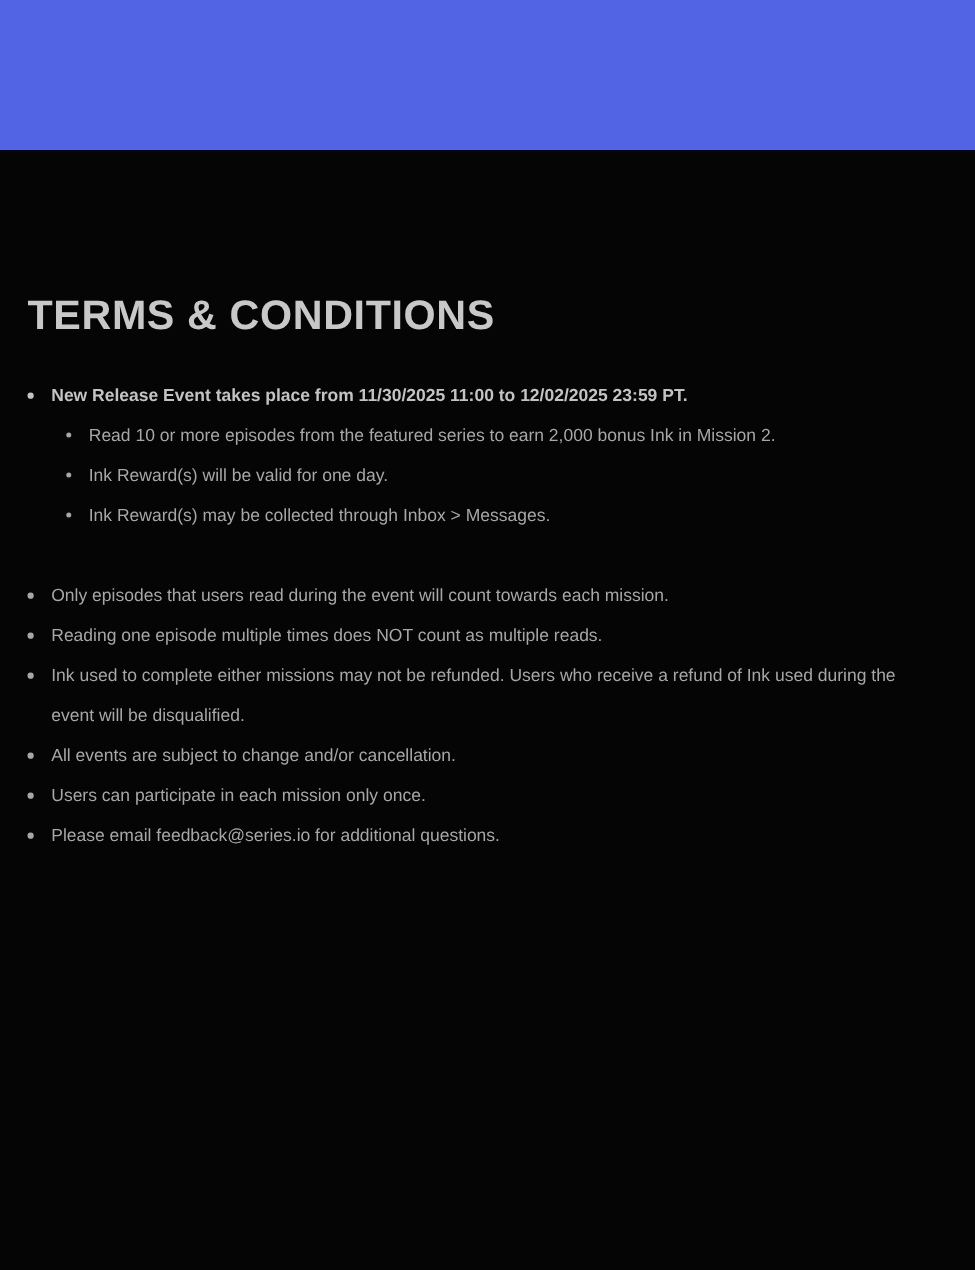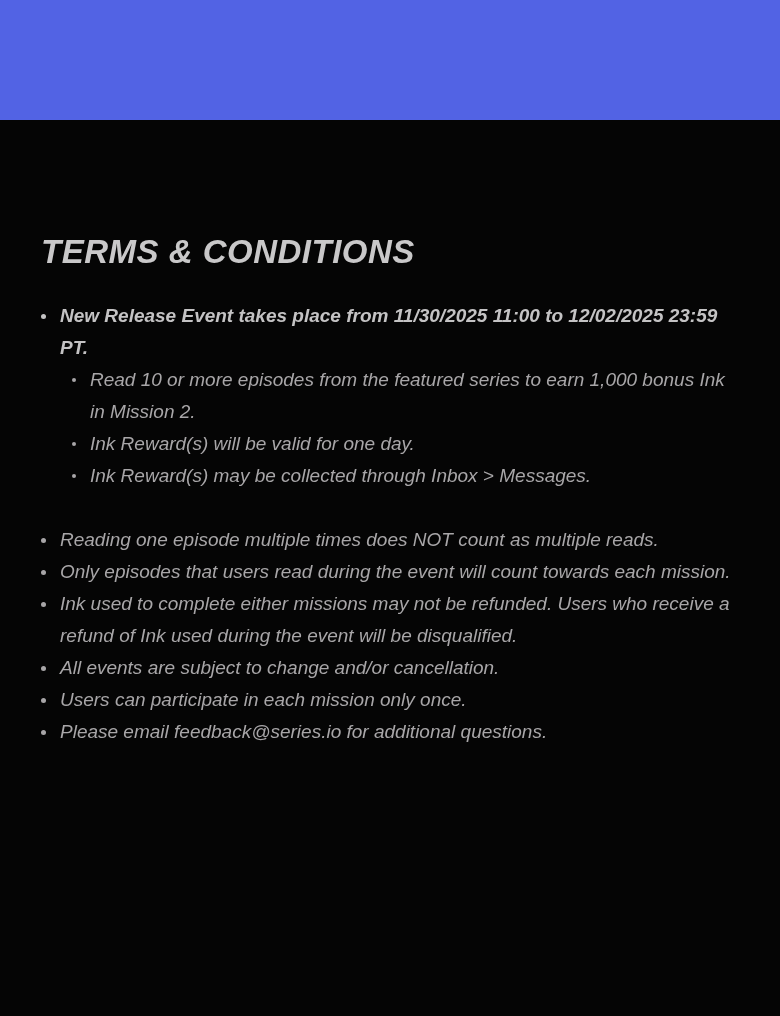--- a/index.html
+++ b/index.html
@@ -9,34 +9,33 @@
     overflow: hidden;
     background: #050505;
     font-family: "Liberation Sans", "DejaVu Sans", sans-serif;
   }
   .banner-top {
     width: 100%;
     height: 120px;
     background: #5263e4;
   }
   .content {
-    padding: 0 45px 0 41px;
-    font-style: italic;
+    padding: 0 45px 0 22px;
   }
   .terms-title {
     margin-top: 112px;
     font-size: 33px;
     font-weight: 700;
     letter-spacing: 0.5px;
     line-height: 40px;
     color: #c9c8c9;
   }
   .list {
     list-style: none;
-    font-size: 19px;
+    font-size: 14px;
     line-height: 32px;
     color: #a8a6a8;
   }
   .group-1 { margin-top: 28px; }
   .group-2 { margin-top: 32px; }
   .item {
     display: flex;
     align-items: flex-start;
   }
   .dot {
@@ -78,41 +77,41 @@
   <h1 class="terms-title">TERMS &amp; CONDITIONS</h1>
 
   <ul class="list group-1">
     <li class="item bold-item">
       <span class="dot"></span>
       <span class="txt bold">New Release Event takes place from 11/30/2025 11:00 to 12/02/2025 23:59 PT.</span>
     </li>
     <ul class="sublist">
       <li class="item">
         <span class="dot"></span>
-        <span class="txt">Read 10 or more episodes from the featured series to earn 1,000 bonus Ink in Mission 2.</span>
+        <span class="txt">Read 10 or more episodes from the featured series to earn 2,000 bonus Ink in Mission 2.</span>
       </li>
       <li class="item">
         <span class="dot"></span>
         <span class="txt">Ink Reward(s) will be valid for one day.</span>
       </li>
       <li class="item">
         <span class="dot"></span>
         <span class="txt">Ink Reward(s) may be collected through Inbox &gt; Messages.</span>
       </li>
     </ul>
   </ul>
 
   <ul class="list group-2">
     <li class="item">
       <span class="dot"></span>
-      <span class="txt">Reading one episode multiple times does NOT count as multiple reads.</span>
+      <span class="txt">Only episodes that users read during the event will count towards each mission.</span>
     </li>
     <li class="item">
       <span class="dot"></span>
-      <span class="txt">Only episodes that users read during the event will count towards each mission.</span>
+      <span class="txt">Reading one episode multiple times does NOT count as multiple reads.</span>
     </li>
     <li class="item">
       <span class="dot"></span>
       <span class="txt">Ink used to complete either missions may not be refunded. Users who receive a refund of Ink used during the event will be disqualified.</span>
     </li>
     <li class="item">
       <span class="dot"></span>
       <span class="txt">All events are subject to change and/or cancellation.</span>
     </li>
     <li class="item">

